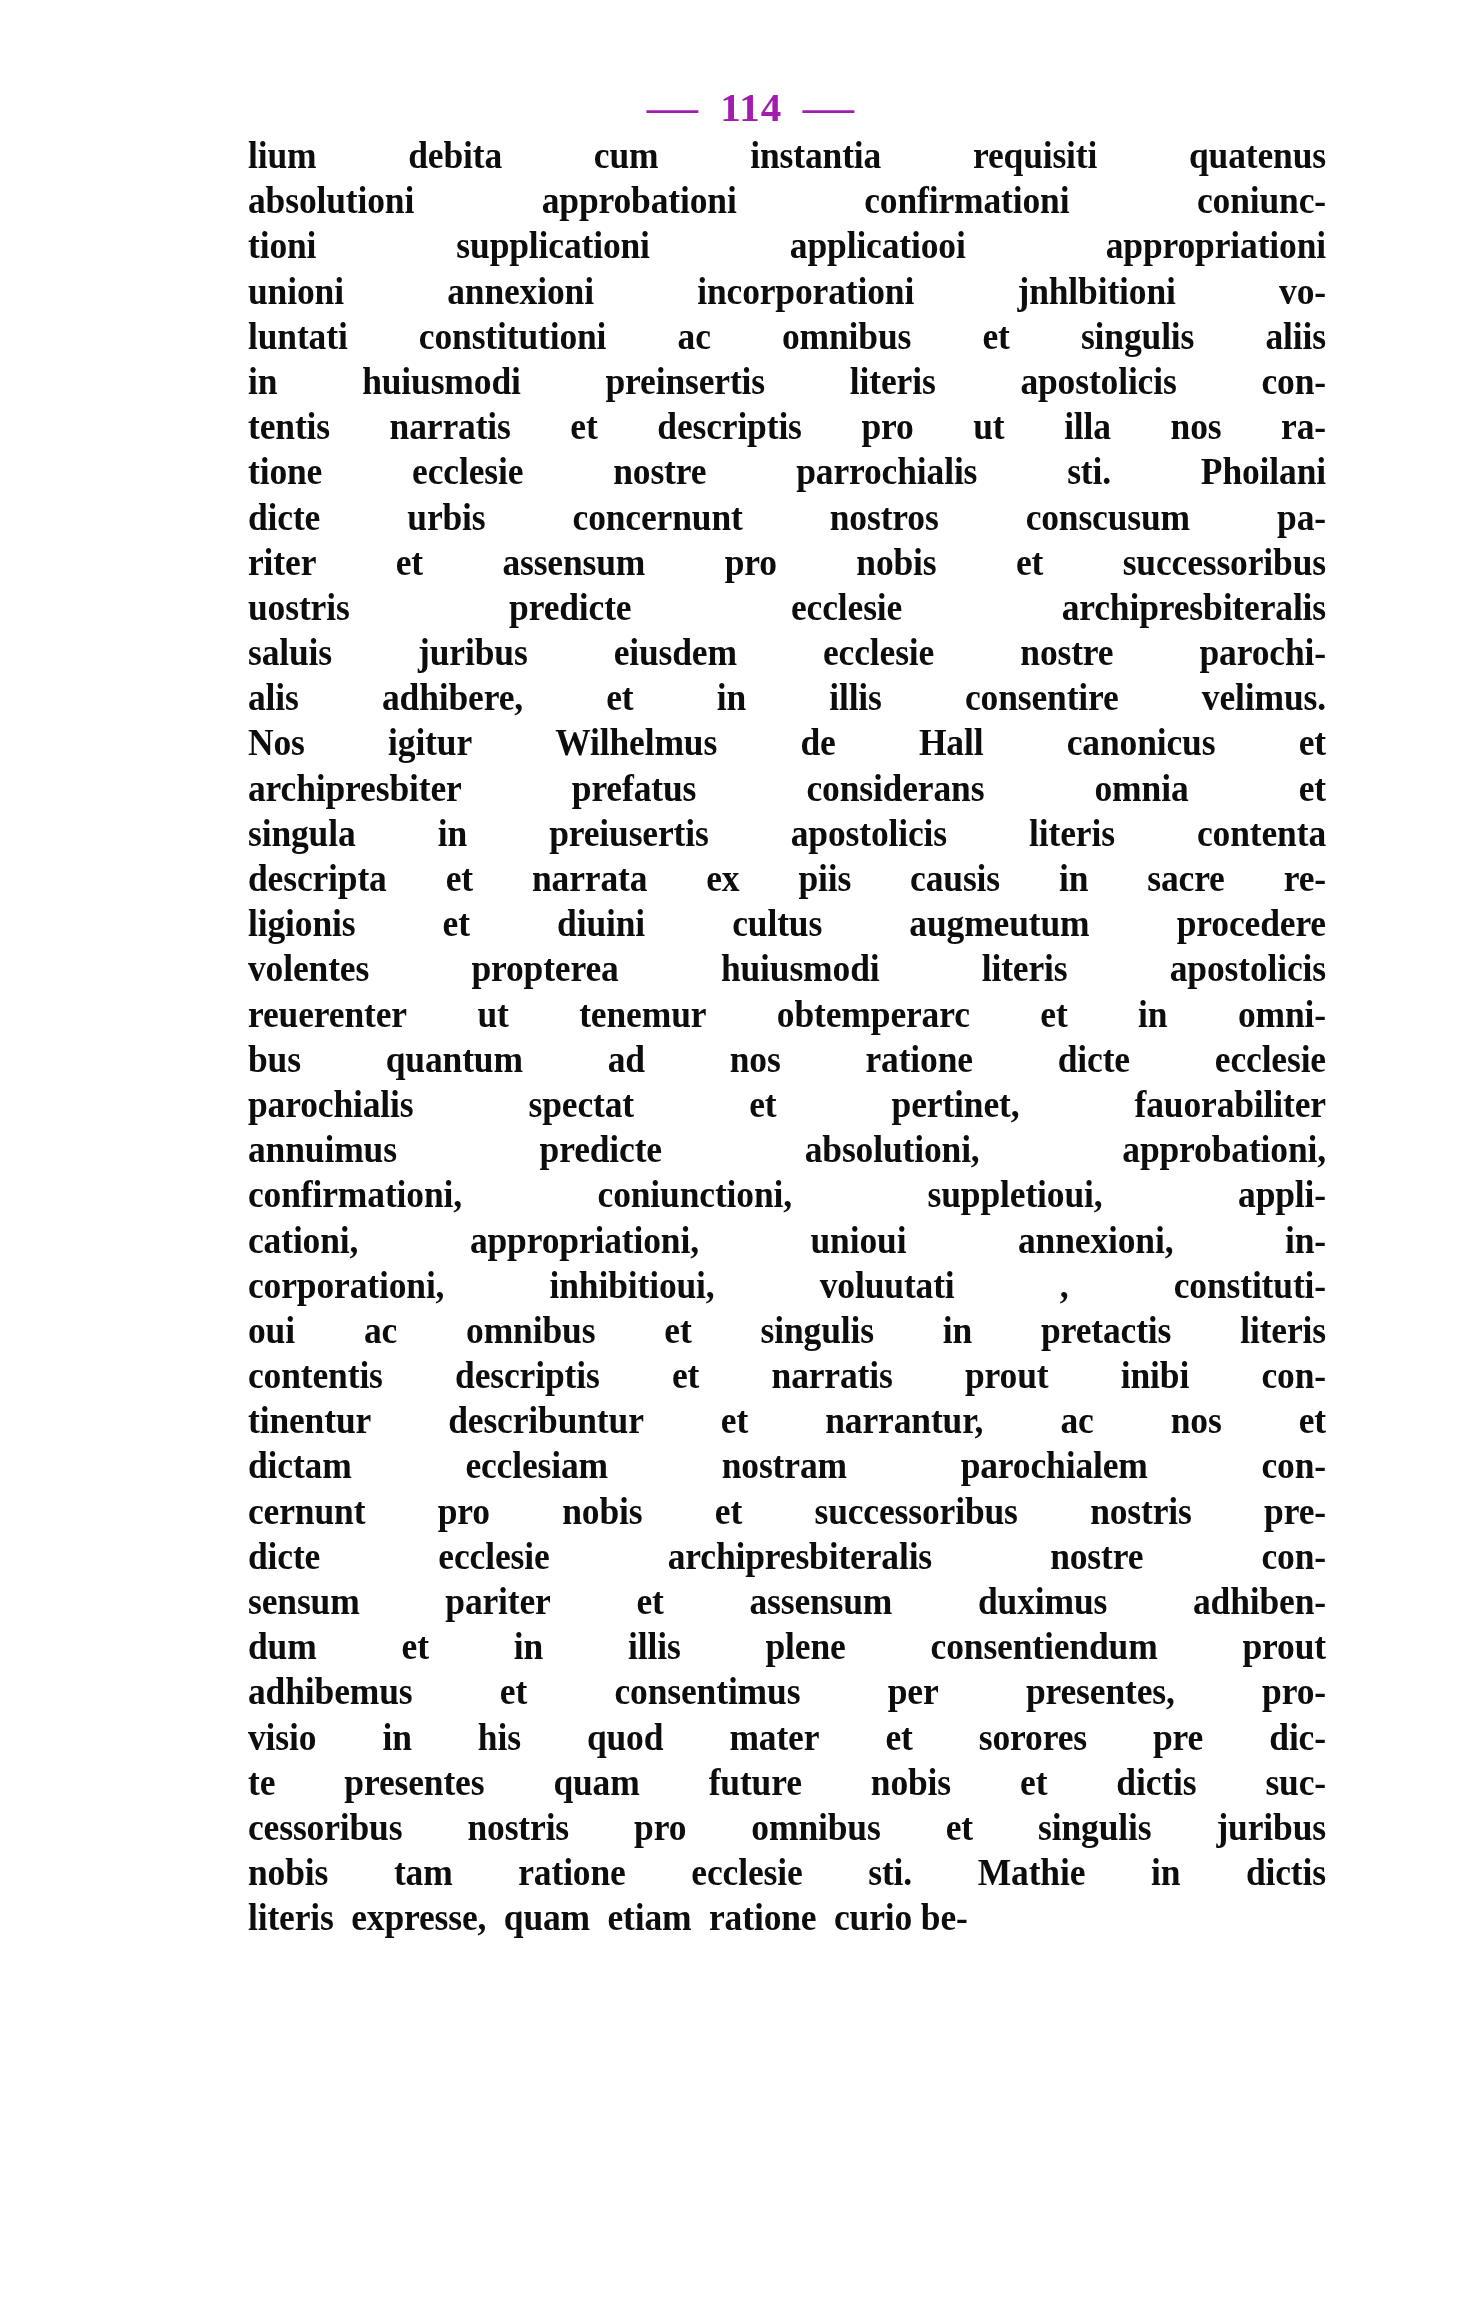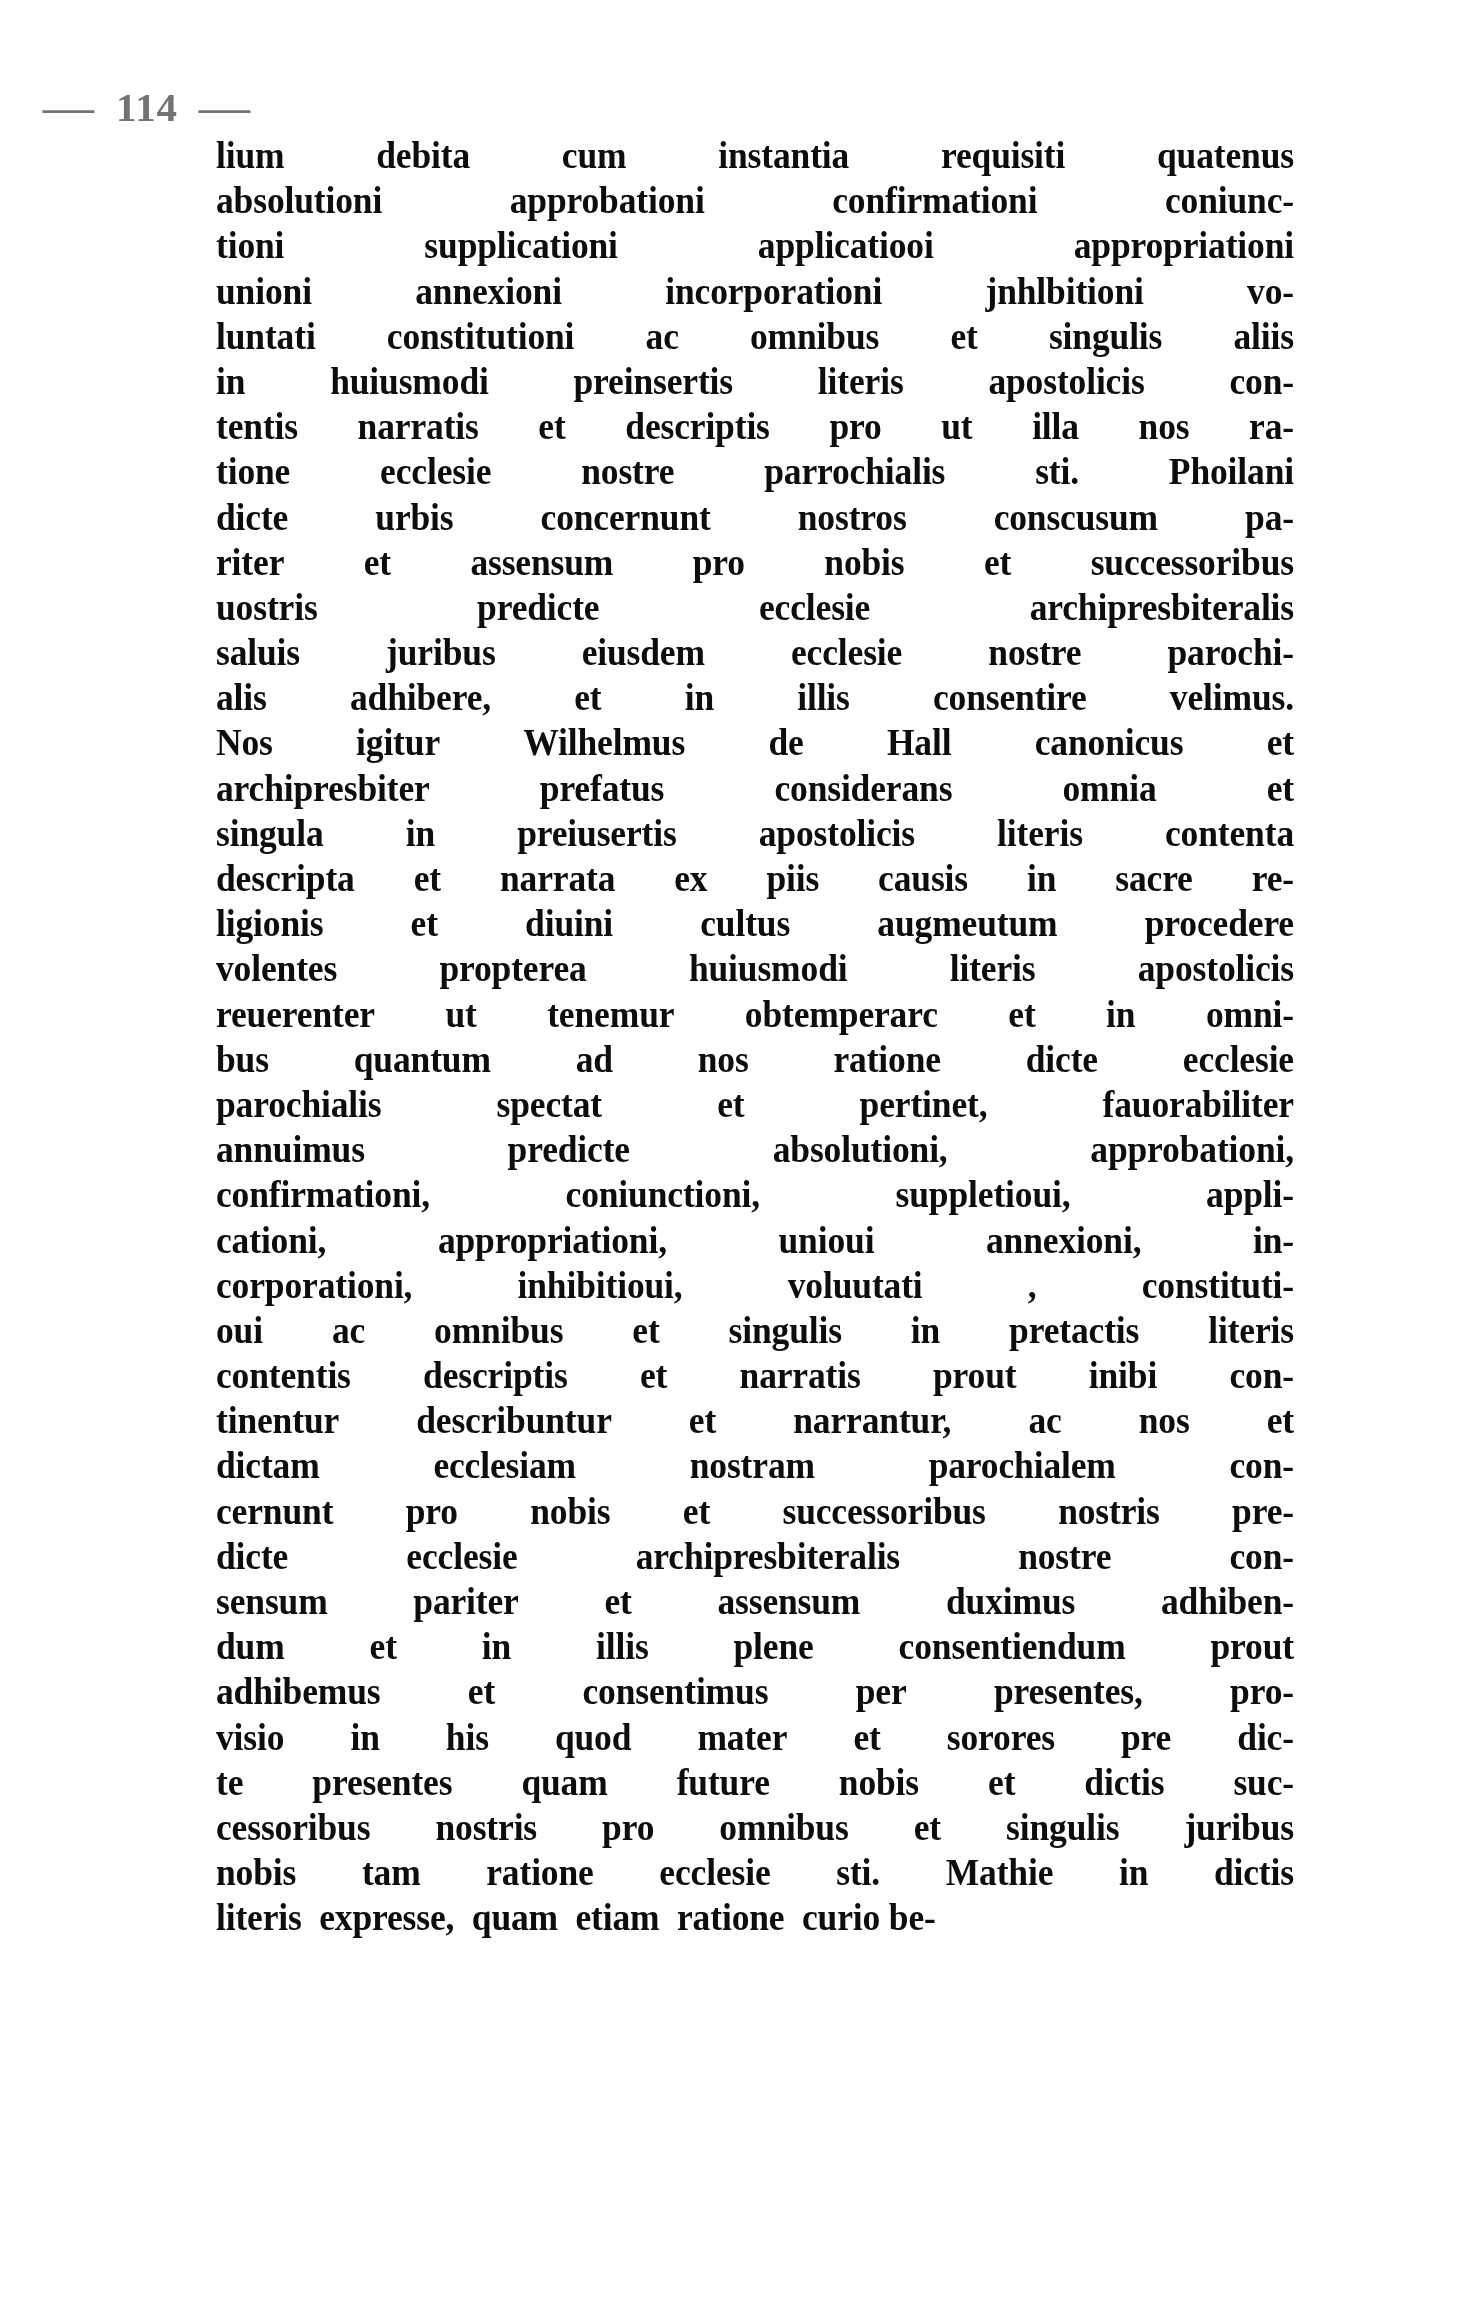--- a/index.html
+++ b/index.html
@@ -24,25 +24,26 @@
     inset: 0;
     background: #ffffff;
   }
 
   
   .folio {
     position: absolute;
     top: 46px;
     left: 0;
     width: 1458px;
+    text-align: center;
     font-size: 41px;
     font-weight: bold;
     letter-spacing: 0.02em;
     line-height: 1;
-    color: #737373;
+    color: #a21caf;
     white-space: pre;
   }
   .folio .rule {
     display: inline-block;
     font-weight: bold;
     transform: scaleX(1.25);
     padding: 0 4px;
   }
   .folio .num {
     display: inline-block;
@@ -81,20 +82,21 @@
     display: inline-block;
   }
   
   .line > span:last-child {
     margin-right: 0;
   }
 
   
   .textblock {
     text-rendering: optimizeLegibility;
+    margin-left: 32px;
   }
 </style>
 </head>
 <body>
 
 <div class="page">
 
   <div class="folio">
     <span class="rule">—</span><span class="num">114</span><span class="rule">—</span>
   </div>

